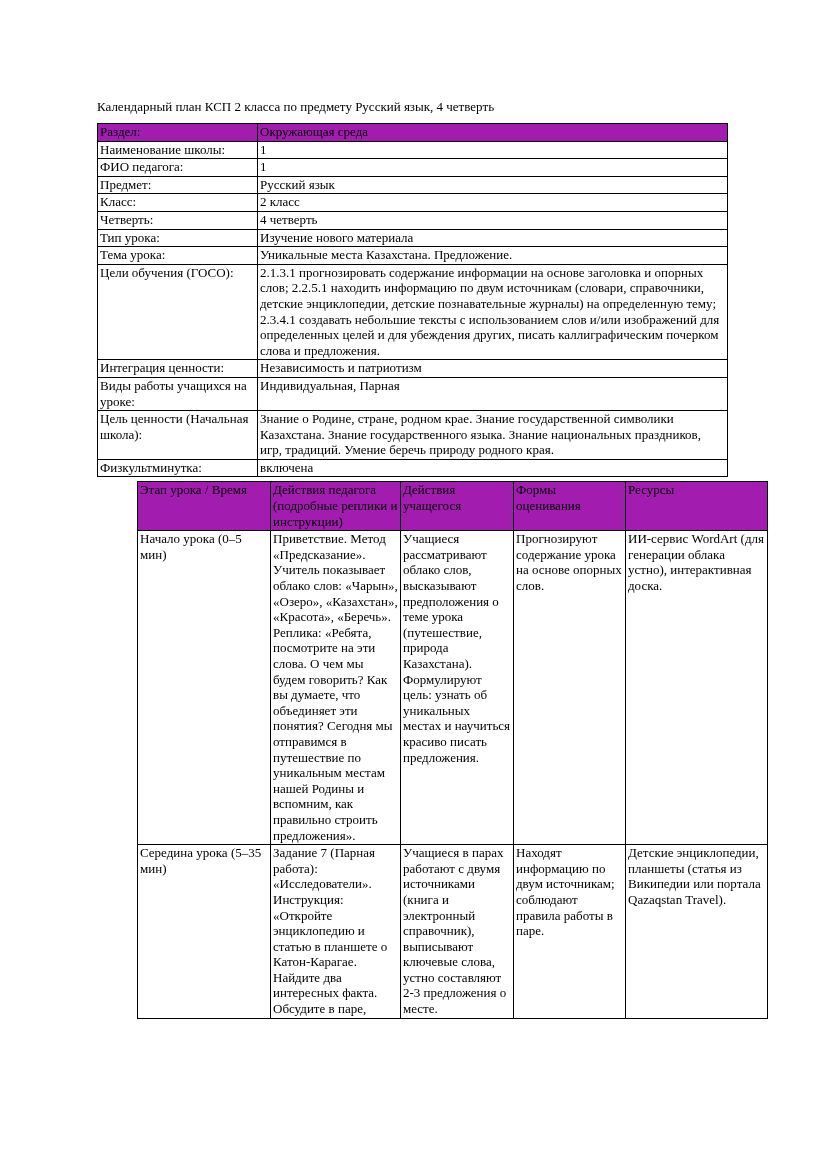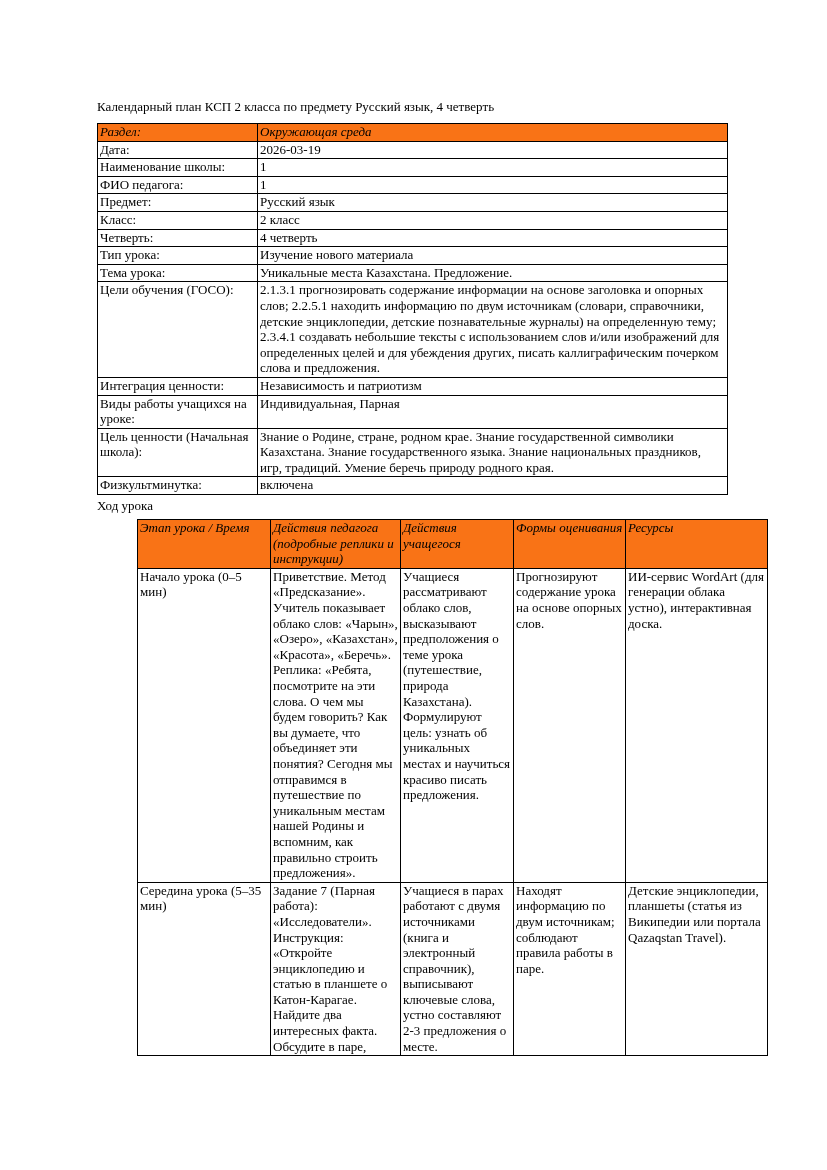--- a/index.html
+++ b/index.html
@@ -28,21 +28,21 @@
     line-height: 1.2;
   }
   td, th {
     border: 1px solid #000000;
     vertical-align: top;
     text-align: left;
     font-weight: normal;
     padding: 0 2px 1px 2px;
     word-wrap: break-word;
   }
-  tr.shaded td, thead th { background: #f97316; font-style: italic; }
+  tr.shaded td, thead th { background: #a21caf; }
   .info-table col.c-label { width: 160px; }
   .info-table col.c-value { width: 470px; }
   .section-heading {
     font-size: 13px;
     line-height: 15px;
     margin: 3px 0 6px 0;
     font-weight: normal;
   }
   .lesson-table col.c1 { width: 133px; }
   .lesson-table col.c2 { width: 130px; }
@@ -60,24 +60,20 @@
 
   <table class="info-table">
     <colgroup>
         <col class="c-label">
         <col class="c-value">
       </colgroup>
     <tbody>
       <tr class="shaded">
         <td>Раздел:</td>
         <td>Окружающая среда</td>
-      </tr>
-      <tr>
-        <td>Дата:</td>
-        <td>2026-03-19</td>
       </tr>
       <tr>
         <td>Наименование школы:</td>
         <td>1</td>
       </tr>
       <tr>
         <td>ФИО педагога:</td>
         <td>1</td>
       </tr>
       <tr>
@@ -116,21 +112,20 @@
         <td>Цель ценности (Начальная школа):</td>
         <td>Знание о Родине, стране, родном крае. Знание государственной символики Казахстана. Знание государственного языка. Знание национальных праздников, игр, традиций. Умение беречь природу родного края.</td>
       </tr>
       <tr>
         <td>Физкультминутка:</td>
         <td>включена</td>
       </tr>
     </tbody>
   </table>
 
-  <p class="section-heading">Ход урока</p>
 
   <table class="lesson-table">
     <colgroup>
         <col class="c1">
         <col class="c2">
         <col class="c3">
         <col class="c4">
         <col class="c5">
       </colgroup>
     <thead>

